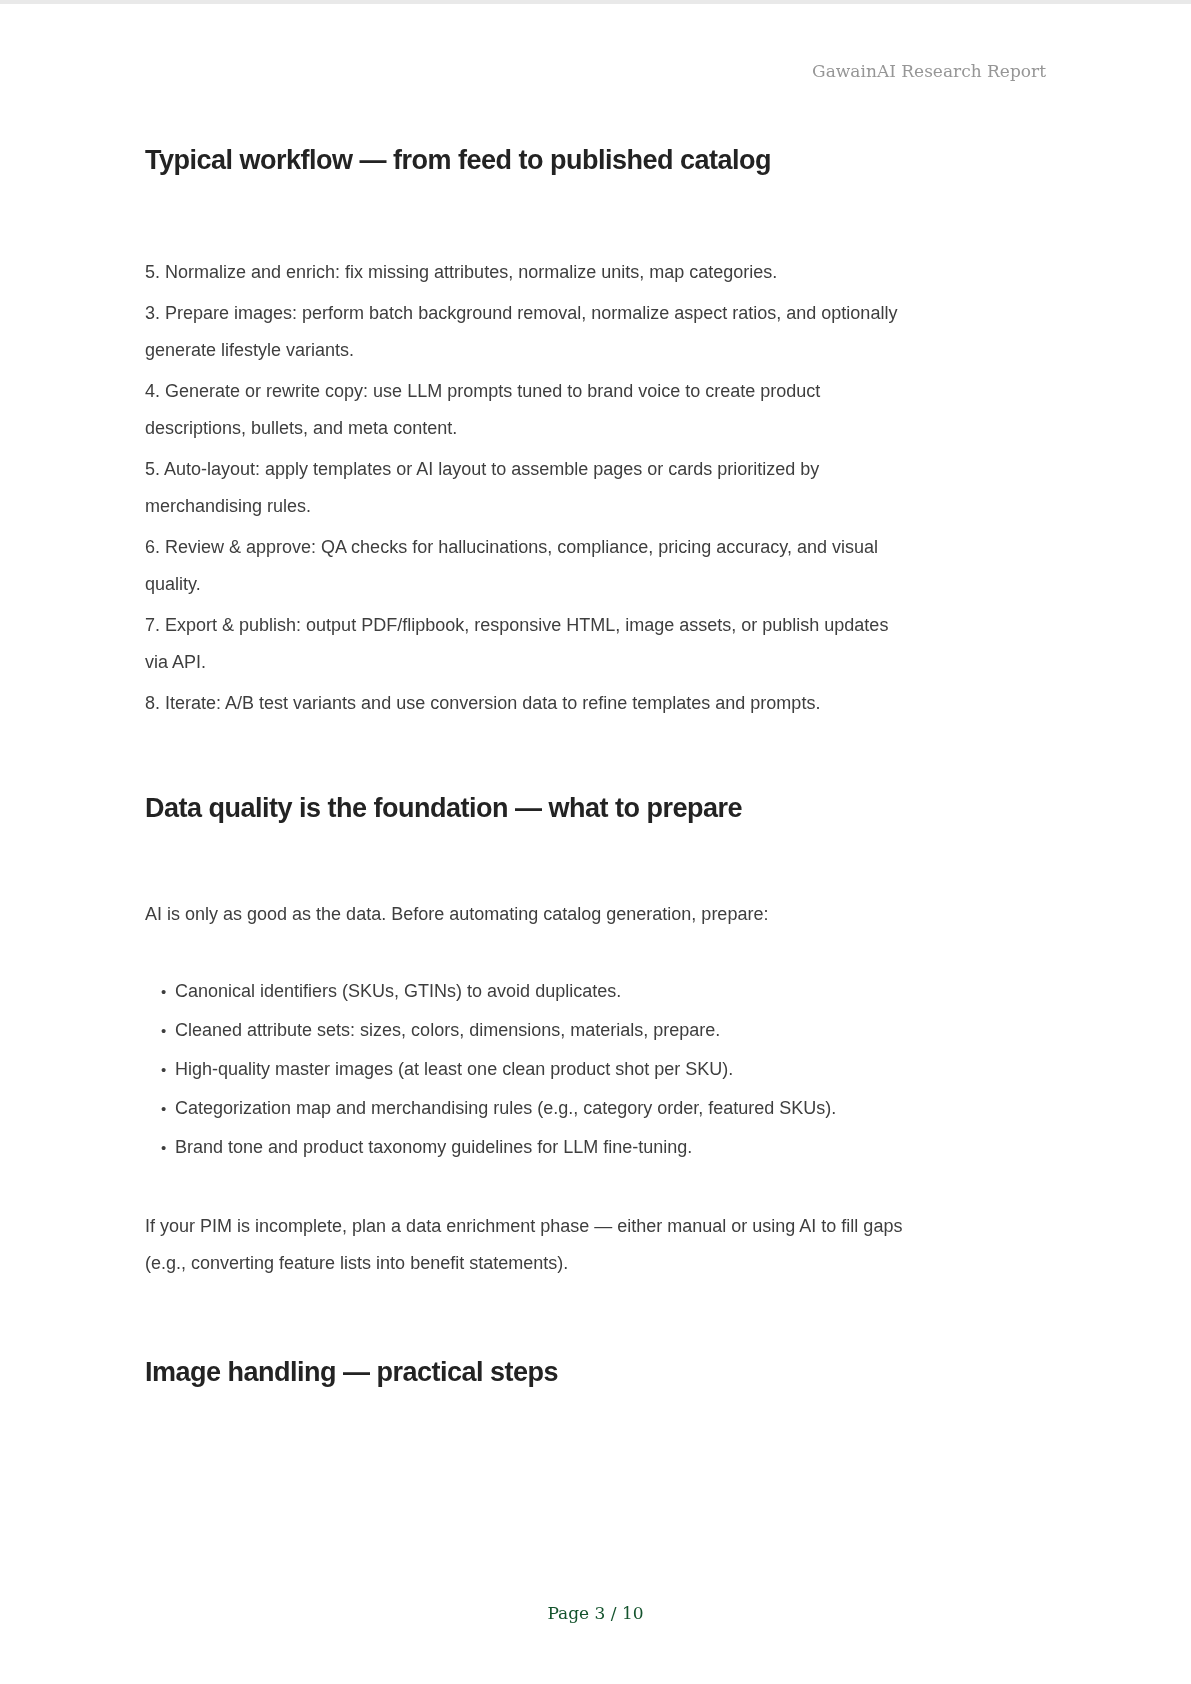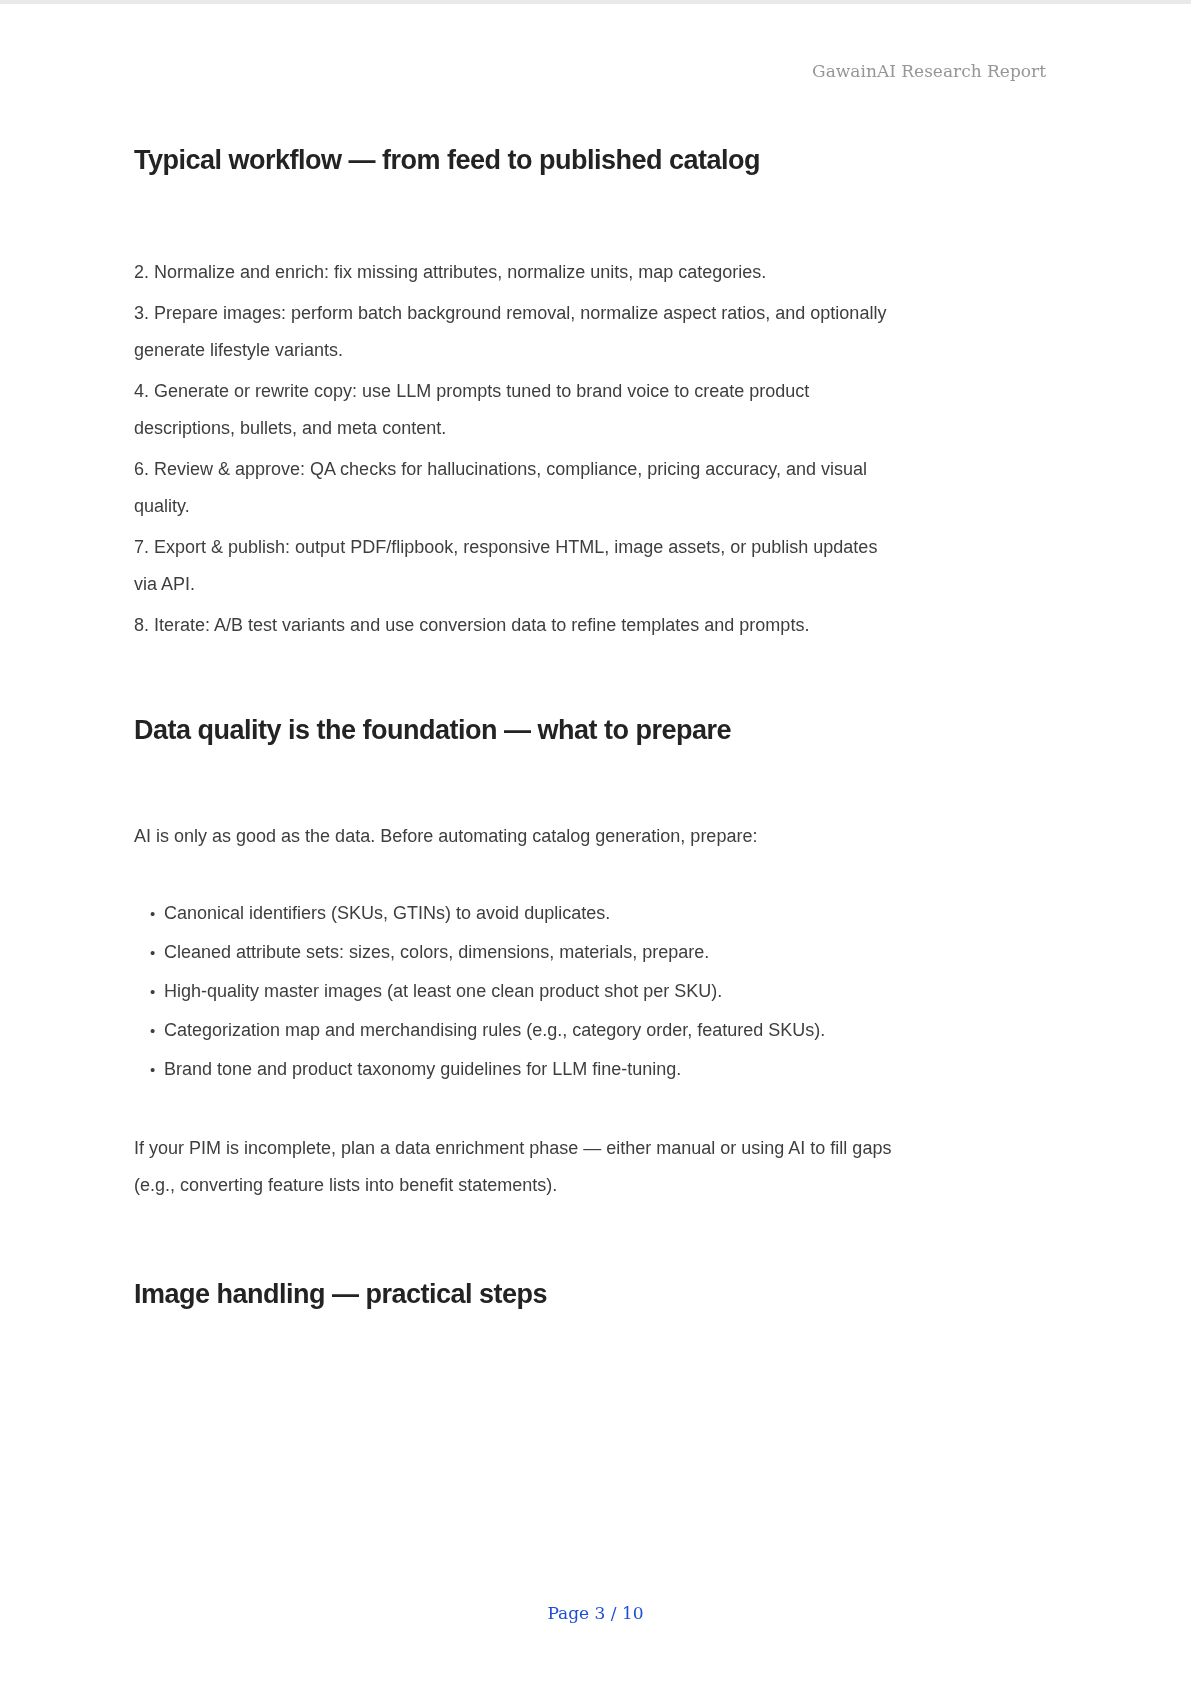--- a/index.html
+++ b/index.html
@@ -17,21 +17,21 @@
     position:absolute;
     top:56px; left:145px; right:145px;
     text-align:right;
     font-family:"DejaVu Serif", serif;
     font-size:17px;
     line-height:22px;
     color:#969696;
   }
   .content {
     position:absolute;
-    top:0; left:134px;
+    top:0; left:145px;
     width:901px;
   }
   .section-title {
     font-family:"Liberation Sans", sans-serif;
     font-weight:700;
     font-size:27px;
     line-height:36px;
     letter-spacing:-0.5px;
     color:#232323;
   }
@@ -69,40 +69,42 @@
     font-size:18px;
     line-height:37px;
   }
   .doc-footer {
     position:absolute;
     top:1598px; left:0; right:0;
     text-align:center;
     font-family:"DejaVu Serif", serif;
     font-size:17px;
     line-height:22px;
-    color:#1d4ed8;
+    color:#14532d;
   }
 </style>
 </head>
 <body>
 
 <div class="page">
 
   <div class="doc-header">GawainAI Research Report</div>
 
   <div class="content">
 
     <div class="section-title title-workflow">Typical workflow — from feed to published catalog</div>
 
     <div class="steps">
-      <div class="step">2. Normalize and enrich: fix missing attributes, normalize units, map categories.</div>
+      <div class="step">5. Normalize and enrich: fix missing attributes, normalize units, map categories.</div>
       <div class="step">3. Prepare images: perform batch background removal, normalize aspect ratios, and optionally
 generate lifestyle variants.</div>
       <div class="step">4. Generate or rewrite copy: use LLM prompts tuned to brand voice to create product
 descriptions, bullets, and meta content.</div>
+      <div class="step">5. Auto-layout: apply templates or AI layout to assemble pages or cards prioritized by
+merchandising rules.</div>
       <div class="step">6. Review &amp; approve: QA checks for hallucinations, compliance, pricing accuracy, and visual
 quality.</div>
       <div class="step">7. Export &amp; publish: output PDF/flipbook, responsive HTML, image assets, or publish updates
 via API.</div>
       <div class="step">8. Iterate: A/B test variants and use conversion data to refine templates and prompts.</div>
     </div>
 
     <div class="section-title title-dataq">Data quality is the foundation — what to prepare</div>
 
     <div class="intro-para">AI is only as good as the data. Before automating catalog generation, prepare:</div>

